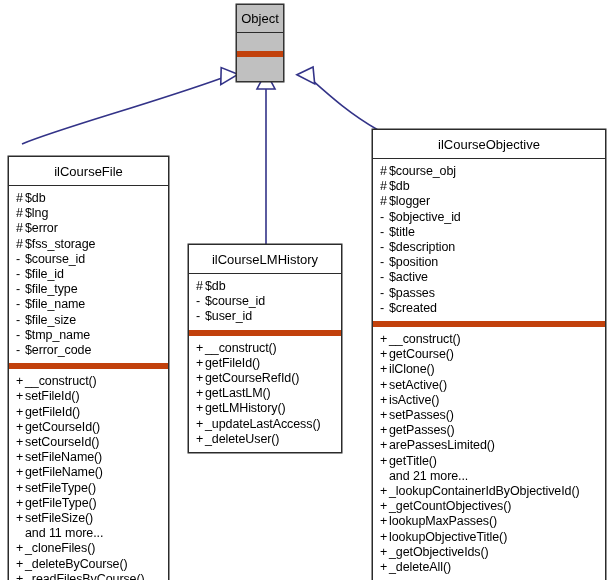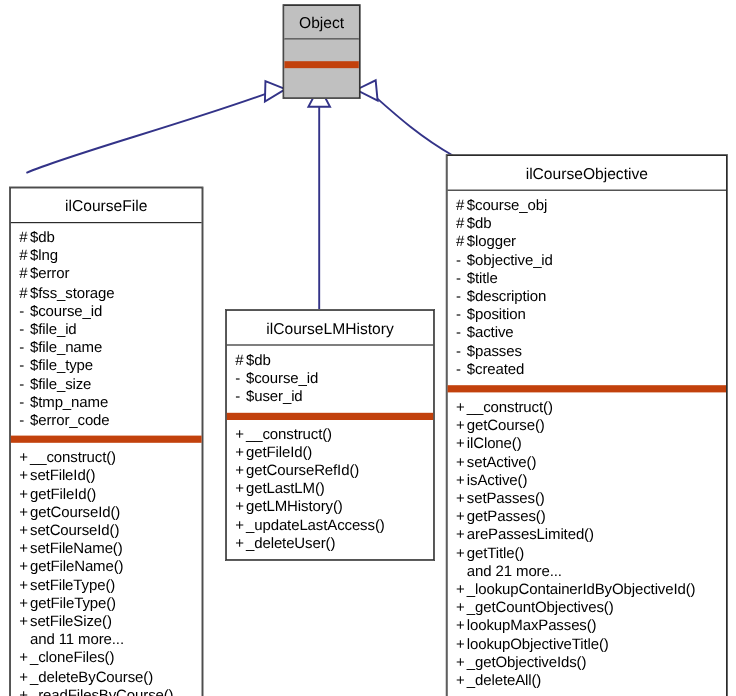--- a/index.html
+++ b/index.html
@@ -102,37 +102,37 @@
     <path d="M 22 144 C 60 128 150 104 222 78" fill="none" stroke="#333388" stroke-width="1.6"></path>
     <polygon points="236,72 218,72 224,88" fill="#ffffff" stroke="#333388" stroke-width="1.6" transform="rotate(22 231 78)"></polygon>
 
     <path d="M 266 258 L 266 88" fill="none" stroke="#333388" stroke-width="1.6"></path>
     <polygon points="266,72 257,89 275,89" fill="#ffffff" stroke="#333388" stroke-width="1.6"></polygon>
 
     <path d="M 378 130 C 350 114 330 96 312 80" fill="none" stroke="#333388" stroke-width="1.6"></path>
     <polygon points="299,72 317,72 311,88" fill="#ffffff" stroke="#333388" stroke-width="1.6" transform="rotate(-26 304 78)"></polygon>
   </svg>
 
-  <div class="uml-class root" style="left:236px; top:4px; width:64px;">
+  <div class="uml-class root" style="left:236px; top:4px; width:48px;">
     <div class="class-title">Object</div>
     <div class="compartment empty"></div>
     <div class="compartment empty last"></div>
   </div>
 
   <div class="uml-class" style="left:8px; top:156px; width:161px;">
     <div class="class-title">ilCourseFile</div>
     <div class="compartment">
         <div class="member"><span class="vis">#</span><span>$db</span></div>
         <div class="member"><span class="vis">#</span><span>$lng</span></div>
         <div class="member"><span class="vis">#</span><span>$error</span></div>
         <div class="member"><span class="vis">#</span><span>$fss_storage</span></div>
         <div class="member"><span class="vis">-</span><span>$course_id</span></div>
         <div class="member"><span class="vis">-</span><span>$file_id</span></div>
+        <div class="member"><span class="vis">-</span><span>$file_type</span></div>
         <div class="member"><span class="vis">-</span><span>$file_name</span></div>
-        <div class="member"><span class="vis">-</span><span>$file_type</span></div>
         <div class="member"><span class="vis">-</span><span>$file_size</span></div>
         <div class="member"><span class="vis">-</span><span>$tmp_name</span></div>
         <div class="member"><span class="vis">-</span><span>$error_code</span></div>
       </div>
     <div class="compartment last">
         <div class="member"><span class="vis">+</span><span>__construct()</span></div>
         <div class="member"><span class="vis">+</span><span>setFileId()</span></div>
         <div class="member"><span class="vis">+</span><span>getFileId()</span></div>
         <div class="member"><span class="vis">+</span><span>getCourseId()</span></div>
         <div class="member"><span class="vis">+</span><span>setCourseId()</span></div>
@@ -141,21 +141,21 @@
         <div class="member"><span class="vis">+</span><span>setFileType()</span></div>
         <div class="member"><span class="vis">+</span><span>getFileType()</span></div>
         <div class="member"><span class="vis">+</span><span>setFileSize()</span></div>
         <div class="member"><span class="vis"></span><span>and 11 more...</span></div>
         <div class="member"><span class="vis">+</span><span>_cloneFiles()</span></div>
         <div class="member"><span class="vis">+</span><span>_deleteByCourse()</span></div>
         <div class="member"><span class="vis">+</span><span>_readFilesByCourse()</span></div>
       </div>
   </div>
 
-  <div class="uml-class" style="left:188px; top:258px; width:174px;">
+  <div class="uml-class" style="left:188px; top:244px; width:154px;">
     <div class="class-title">ilCourseLMHistory</div>
     <div class="compartment">
         <div class="member"><span class="vis">#</span><span>$db</span></div>
         <div class="member"><span class="vis">-</span><span>$course_id</span></div>
         <div class="member"><span class="vis">-</span><span>$user_id</span></div>
       </div>
     <div class="compartment last">
         <div class="member"><span class="vis">+</span><span>__construct()</span></div>
         <div class="member"><span class="vis">+</span><span>getFileId()</span></div>
         <div class="member"><span class="vis">+</span><span>getCourseRefId()</span></div>

